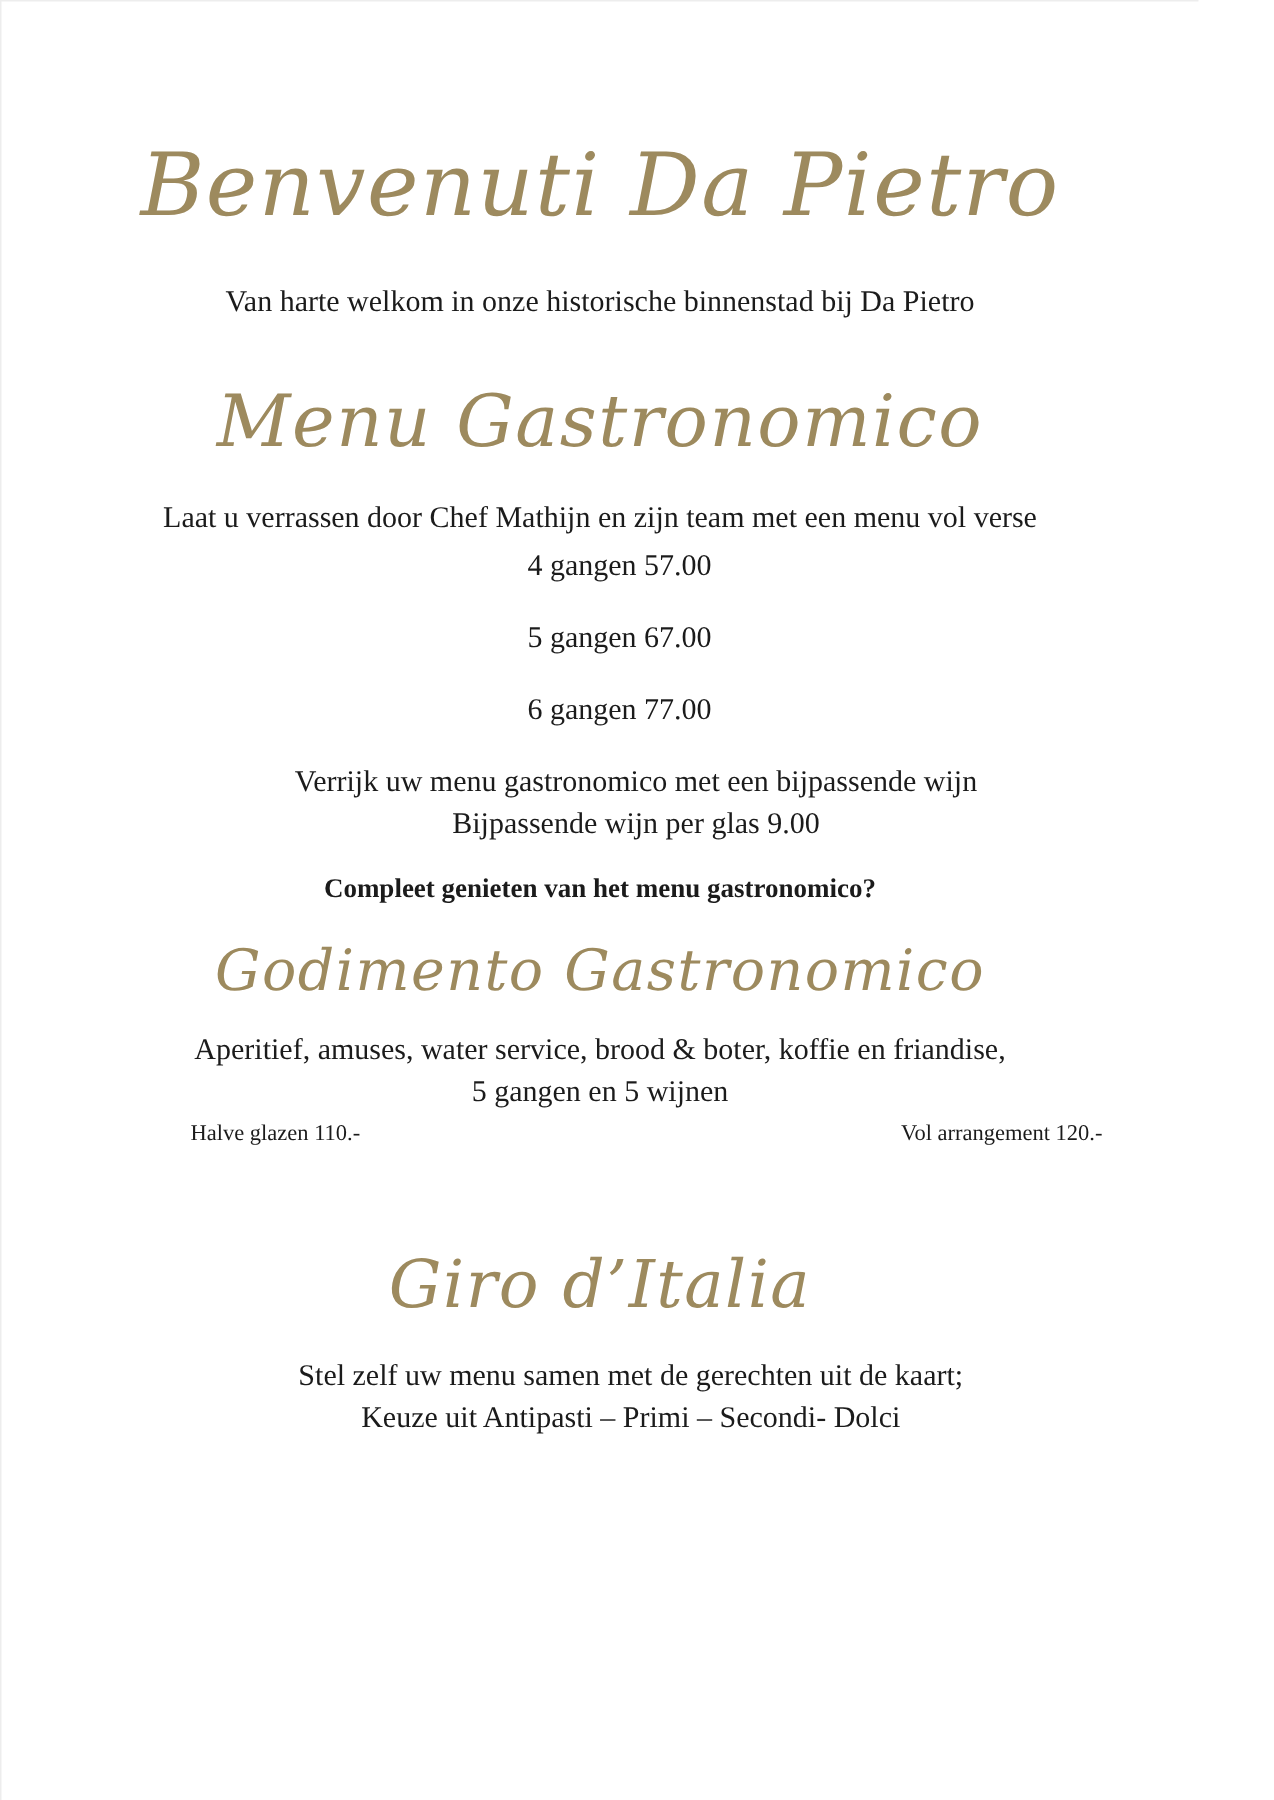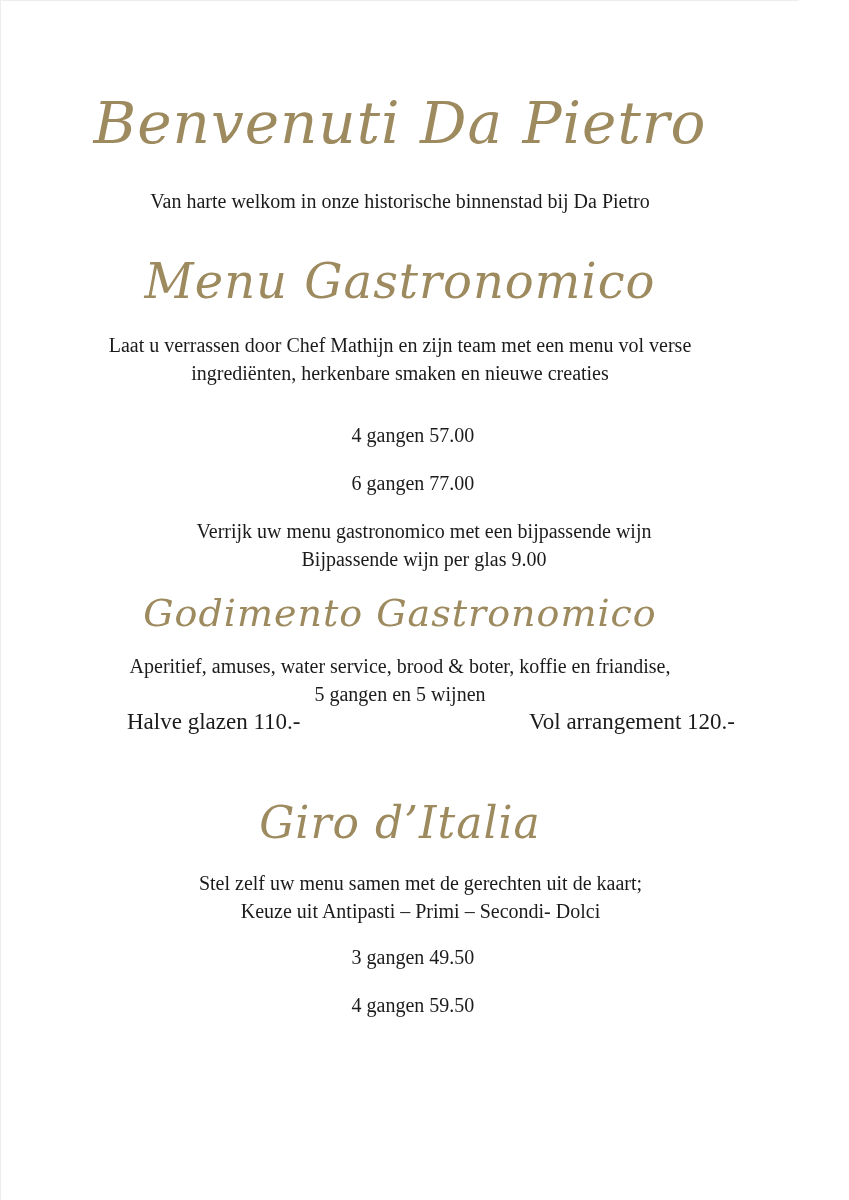--- a/index.html
+++ b/index.html
@@ -56,21 +56,21 @@
   }
   .body-text {
     font-size: 20px;
     line-height: 28px;
     margin: 0;
   }
   .welcome {
     margin-bottom: 36px;
   }
   .intro {
-    margin-bottom: 34px;
+    margin-bottom: 4px;
   }
   .course-line {
     margin: 0 0 20px 0;
     padding-left: 26px;
   }
   .wine-block {
     margin-top: 14px;
     margin-bottom: 16px;
     padding-left: 48px;
   }
@@ -78,72 +78,69 @@
     font-size: 18px;
     font-weight: bold;
     line-height: 26px;
     margin: 0 0 18px 0;
   }
   .options-row {
     display: flex;
     justify-content: space-between;
     box-sizing: border-box;
     padding: 0 64px 0 126px;
-    font-size: 23px;
+    font-size: 15px;
     line-height: 28px;
   }
   .giro-desc {
     margin-bottom: 18px;
     padding-left: 41px;
   }
 </style>
 </head>
 <body>
 
 <div class="page">
 
   <h1 class="script-heading h-title">Benvenuti Da Pietro</h1>
 
   <p class="body-text welcome">Van harte welkom in onze historische binnenstad bij Da Pietro</p>
 
   <h2 class="script-heading h-menu">Menu Gastronomico</h2>
 
   <div class="intro">
     <p class="body-text">Laat u verrassen door Chef Mathijn en zijn team met een menu vol verse</p>
-    <p class="body-text">ingrediënten, herkenbare smaken en nieuwe creaties</p>
   </div>
 
   <div>
     <p class="body-text course-line">4 gangen 57.00</p>
+    <p class="body-text course-line">5 gangen 67.00</p>
     <p class="body-text course-line">6 gangen 77.00</p>
   </div>
 
   <div class="wine-block">
     <p class="body-text">Verrijk uw menu gastronomico met een bijpassende wijn</p>
     <p class="body-text">Bijpassende wijn per glas 9.00</p>
   </div>
 
+  <p class="question">Compleet genieten van het menu gastronomico?</p>
 
   <h2 class="script-heading h-godimento">Godimento Gastronomico</h2>
 
   <div>
     <p class="body-text">Aperitief, amuses, water service, brood &amp; boter, koffie en friandise,</p>
     <p class="body-text">5 gangen en 5 wijnen</p>
   </div>
 
   <div class="options-row">
     <span>Halve glazen 110.-</span>
     <span>Vol arrangement 120.-</span>
   </div>
 
   <h2 class="script-heading h-giro">Giro d’Italia</h2>
 
   <div class="giro-desc">
     <p class="body-text">Stel zelf uw menu samen met de gerechten uit de kaart;</p>
     <p class="body-text">Keuze uit Antipasti – Primi – Secondi- Dolci</p>
   </div>
 
-  <div>
-    <p class="body-text course-line">3 gangen 49.50</p>
-    <p class="body-text course-line">4 gangen 59.50</p>
-  </div>
 
 </div>
 
 </body></html>

